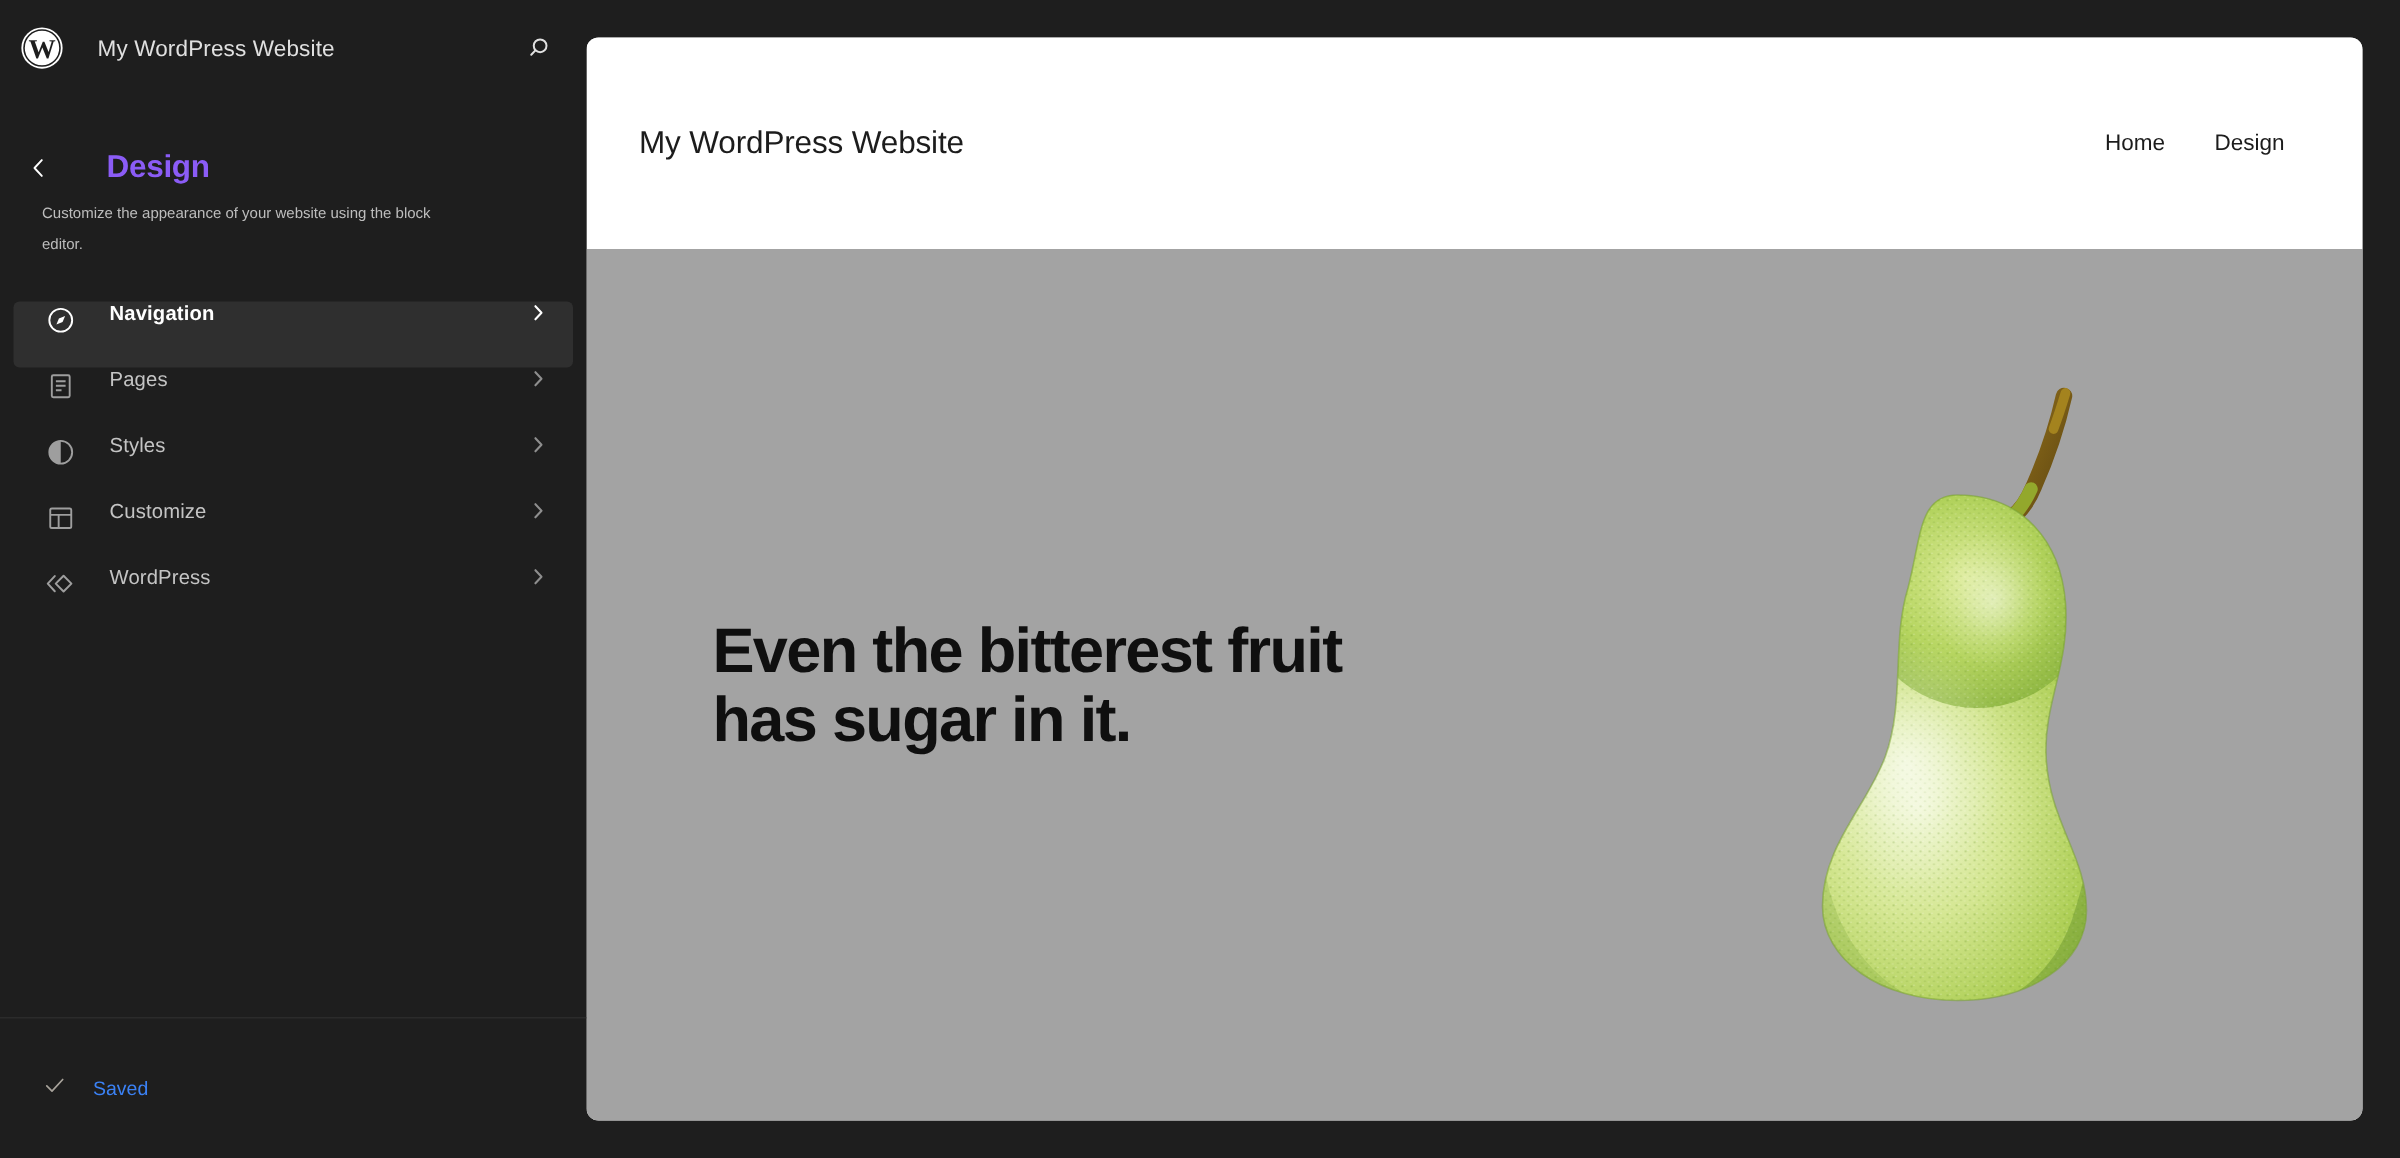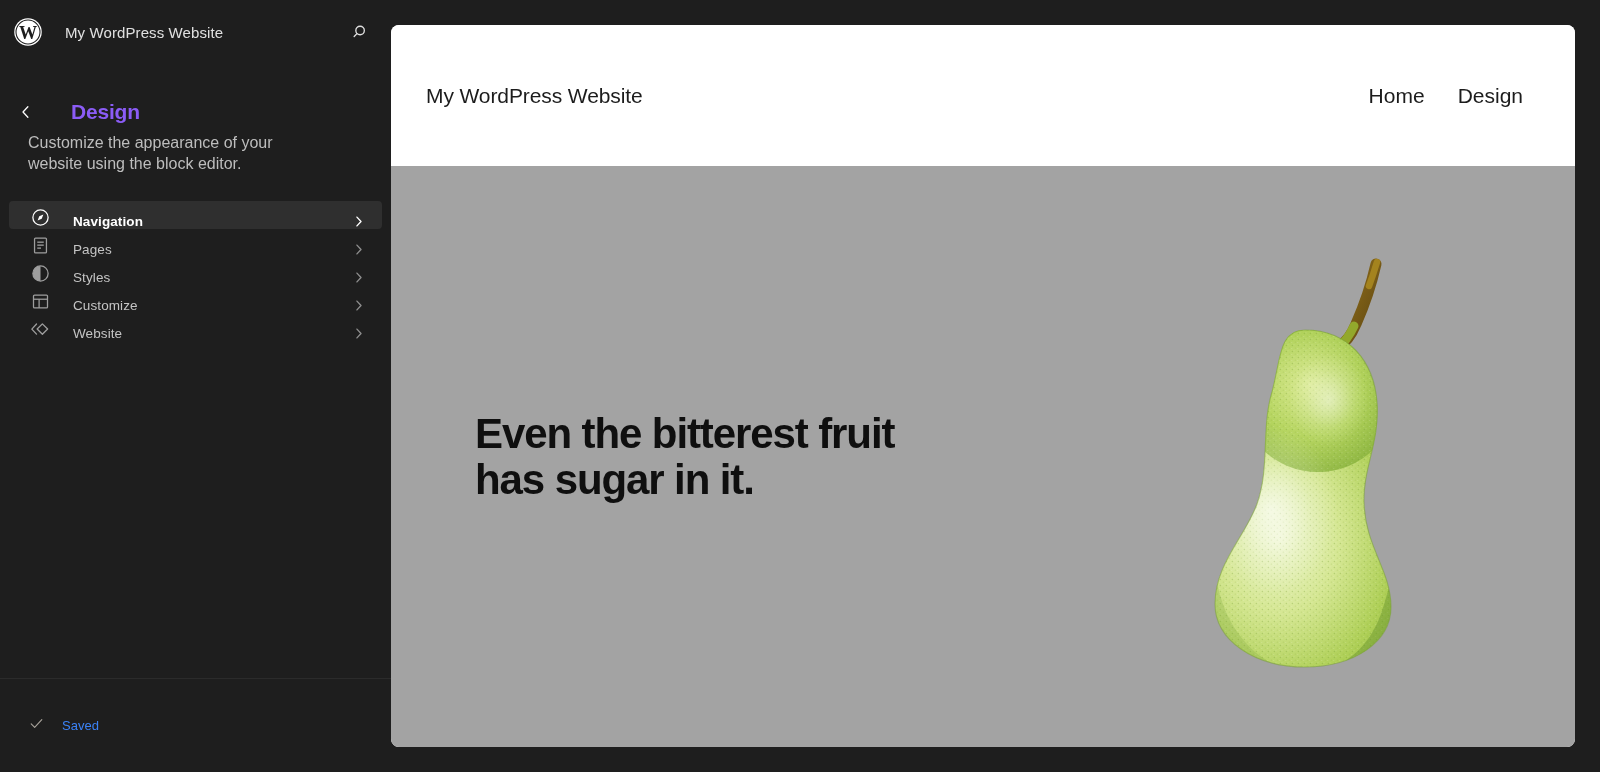--- a/index.html
+++ b/index.html
@@ -45,28 +45,28 @@
   .back-chevron {
     width: 28px; height: 28px; flex: none;
     display: flex; align-items: center; justify-content: center;
     cursor: pointer; margin-left: -4px;
   }
   .page-title {
     font-size: 21px; font-weight: 700; color: #8b5cf6;
     margin-left: 31px; letter-spacing: -.2px;
   }
   .sb-desc {
-    color: #bdbdbd; font-size: 16px; line-height: 21px;
+    color: #bdbdbd; font-size: 10px; line-height: 21px;
     padding: 20px 44px 0 28px; max-width: 350px;
   }
 
   .sb-menu { margin-top: 27px; padding: 0 9px; }
   .menu-item {
-    display: flex; align-items: flex-end;
-    height: 28px; padding: 0 16px 0 19px;
+    display: flex; align-items: flex-start;
+    height: 44px; padding: 0 16px 0 19px;
     border-radius: 4px; cursor: pointer;
     color: #9e9e9e;
   }
   .menu-item.active { background: #2f2f2f; color: #ffffff; }
   .menu-item.active .mi-label { color: #ffffff; font-weight: 600; }
   .mi-icon { width: 24px; height: 24px; flex: none; display: flex; align-items: center; justify-content: center; }
   .mi-label { font-size: 13.5px; margin-left: 21px; color: #c4c4c4; letter-spacing: .1px; }
   .mi-chevron { margin-left: auto; display: flex; align-items: center; }
 
   .sb-spacer { flex: 1 1 auto; }
@@ -96,21 +96,21 @@
     height: 141px; flex: none;
     background: #ffffff;
     display: flex; align-items: center;
     padding: 0 52px 0 35px;
   }
   .site-title {
     font-size: 21px; color: #1c1c1c; font-weight: 400; letter-spacing: -.1px;
   }
   .site-nav { margin-left: auto; display: flex; align-items: center; gap: 33px; }
   .nav-link {
-    font-size: 21px; color: #1c1c1c; text-decoration: none; cursor: pointer;
+    font-size: 15px; color: #1c1c1c; text-decoration: none; cursor: pointer;
   }
 
   .hero {
     flex: 1 1 auto; position: relative; overflow: hidden;
     display: flex; align-items: center;
   }
   .hero-text { padding-left: 84px; position: relative; z-index: 2; max-width: 620px; }
   .hero-heading {
     font-size: 42px; line-height: 1.08; font-weight: 700;
     color: #0f0f0f; letter-spacing: -1.1px; white-space: pre-line;
@@ -224,21 +224,21 @@
         </span>
       </div>
 
       <div class="menu-item">
         <span class="mi-icon">
           <svg width="22" height="22" viewBox="0 0 24 24" fill="none" stroke="#9e9e9e" stroke-width="1.45" stroke-linejoin="round" stroke-linecap="round">
             <path d="M14.6 6.4 L20.3 12.1 L14.6 17.8 L8.9 12.1 Z"></path>
             <polyline points="8.2,6.6 3.1,12.1 8.2,17.6"></polyline>
           </svg>
         </span>
-        <span class="mi-label">Website</span>
+        <span class="mi-label">WordPress</span>
         <span class="mi-chevron">
           <svg width="15" height="15" viewBox="0 0 24 24" fill="none" stroke="#8e8e8e" stroke-width="2.2" stroke-linecap="round" stroke-linejoin="round">
             <polyline points="9.5,5 16,12 9.5,19"></polyline>
           </svg>
         </span>
       </div>
 
     </nav>
 
     <div class="sb-spacer"></div>

